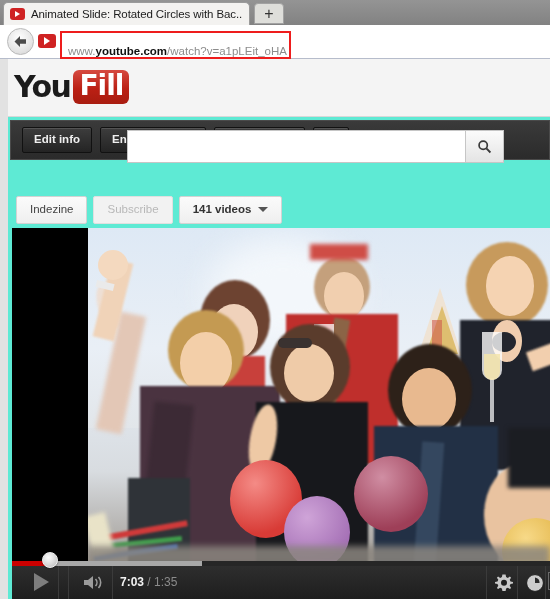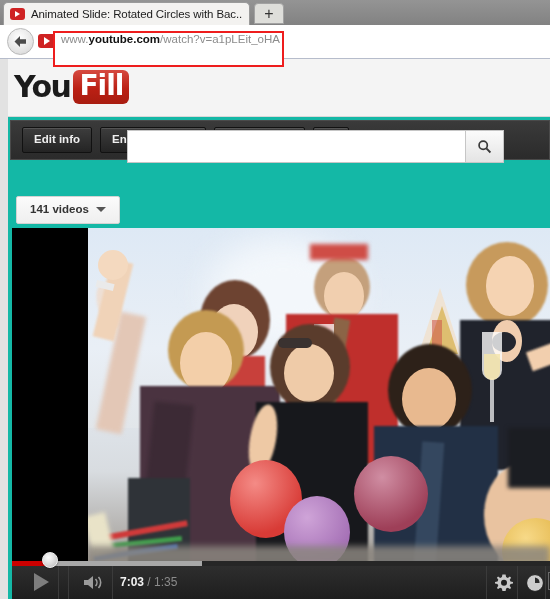--- a/index.html
+++ b/index.html
@@ -65,37 +65,37 @@
     background: #cf2222; border-radius: 3px;
     display: flex; align-items: center; justify-content: center;
   }
   .site-icon::after {
     content: ""; width: 0; height: 0;
     border-left: 6px solid #fff;
     border-top: 4px solid transparent;
     border-bottom: 4px solid transparent;
   }
   .url-highlight {
-    position: absolute; left: 53px; top: 31px;
-    width: 231px; height: 36px;
+    position: absolute; left: 60px; top: 31px;
+    width: 231px; height: 28px;
     border: 2px solid #ee1d1d;
     background: #ffffff;
-    display: flex; align-items: flex-start; padding-left: 6px;
+    display: flex; align-items: flex-end; padding-left: 6px;
     z-index: 5;
   }
   .url-text { font-size: 11.5px; color: #8c8c8c; white-space: nowrap; }
   .url-text b { color: #111; font-weight: bold; }
 
   
   .page {
     position: absolute; left: 0; top: 59px; width: 550px; height: 540px;
     background: #f1f1f1;
     border-left: 8px solid #e2e2e2;
   }
-  .page-inner { position: relative; width: 542px; height: 540px; background: #14b8a6; }
+  .page-inner { position: relative; width: 542px; height: 540px; background: #5eead4; }
 
   .yt-header {
     position: relative; width: 542px; height: 58px;
     background: #f4f4f4; border-bottom: 1px solid #d8d8d8;
   }
   .yt-logo {
     position: absolute; left: 6px; top: 11px;
     display: flex; align-items: center;
   }
   .yt-logo .you {
@@ -281,20 +281,22 @@
         <div class="dbtn">Edit info</div>
         <div class="dbtn">Enhancements</div>
         <div class="dbtn">Annotations</div>
         <div class="dbtn caret">
           <span class="caret-glyph"></span>
         </div>
       </div>
 
 
       <div class="meta-row">
+        <div class="mbtn">Indezine</div>
+        <div class="mbtn disabled">Subscribe</div>
         <div class="mbtn videos">
           <span>141 videos</span>
           <span class="caret-glyph"></span>
         </div>
       </div>
 
       <div class="player">
         <div class="video-stage">
 
           <div class="photo">

